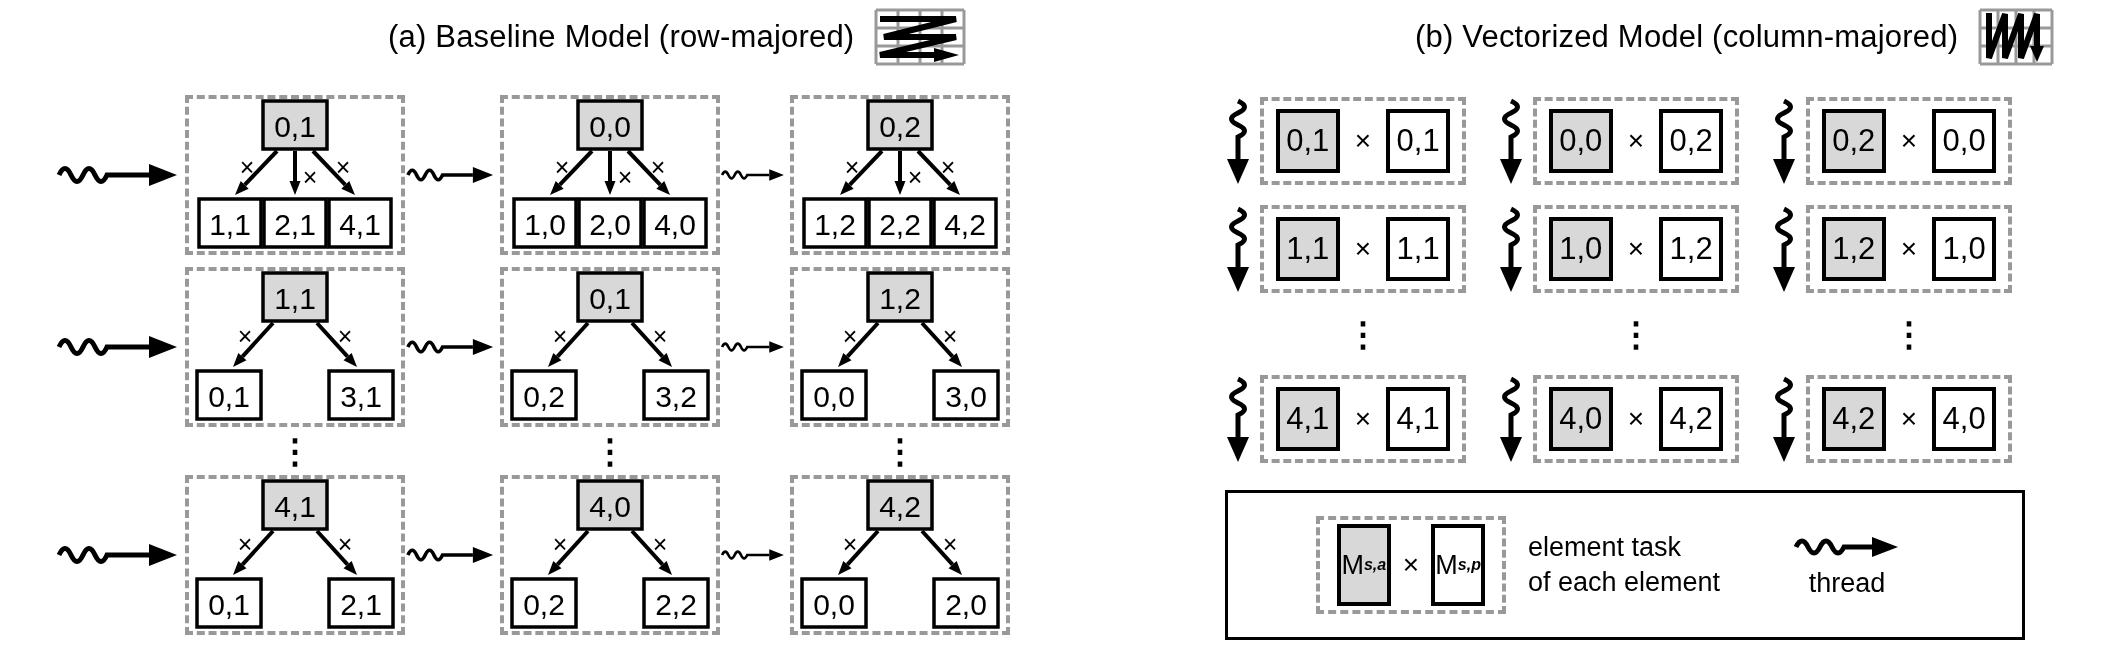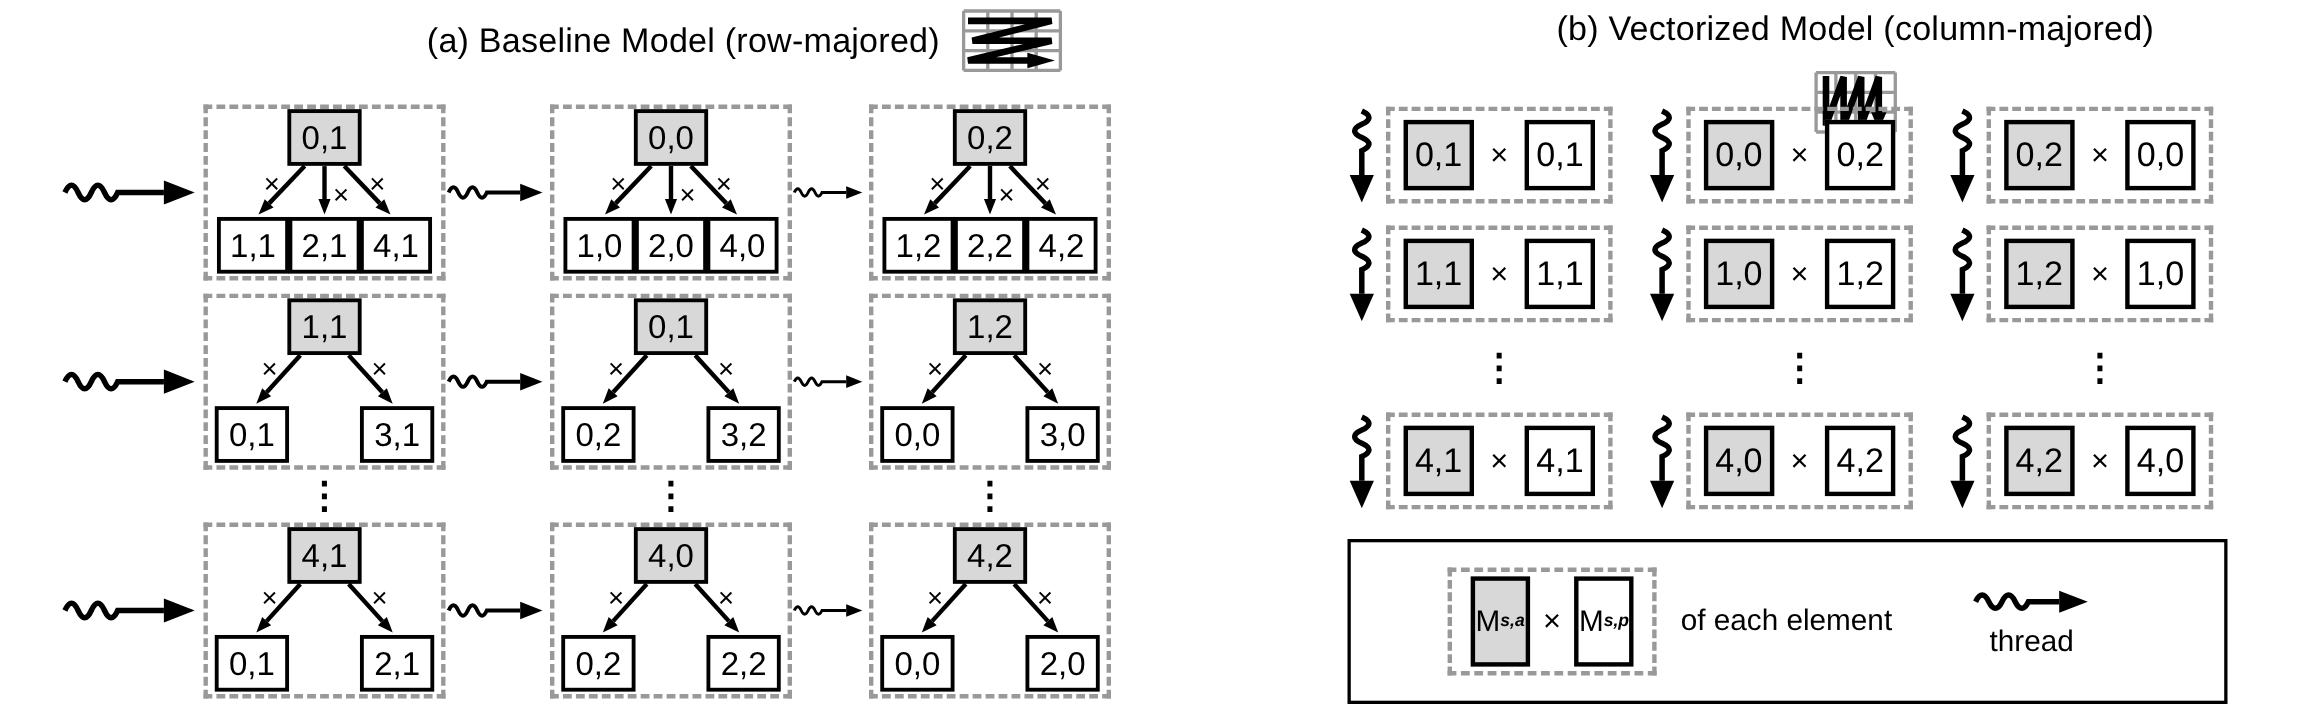--- a/index.html
+++ b/index.html
@@ -3,21 +3,21 @@
 <meta charset="utf-8">
 <style>
   html,body{margin:0;padding:0;background:#ffffff;}
   #canvas{
     position:relative;width:2101px;height:656px;background:#ffffff;
     font-family:"Liberation Sans",sans-serif;color:#000;overflow:hidden;
   }
   .title{position:absolute;display:flex;align-items:center;gap:20px;}
   .title .title-text{font-size:31px;letter-spacing:.2px;white-space:nowrap;}
   .title-a{left:388px;top:8px;}
-  .title-b{left:1415px;top:8px;flex-direction:column;}
+  .title-b{left:1415px;top:8px;}
 
   
   #panel-a-grid{
     position:absolute;left:55px;top:95px;display:grid;
     grid-template-columns:130px 220px 95px 220px 70px 220px;
     grid-template-rows:160px 12px 160px 48px 160px;
   }
   .arrow-cell{display:flex;align-items:center;justify-content:flex-end;padding-right:4px;}
   .tree-box{
     width:220px;height:160px;box-sizing:border-box;border:4px dashed #999999;
@@ -519,20 +519,21 @@
           <span>M</span>
           <sub>s,a</sub>
         </span>
       <span class="times">×</span>
       <span class="legend-sq">
           <span>M</span>
           <sub>s,p</sub>
         </span>
     </div>
     <div class="legend-caption">
+      <div>element task</div>
       <div>of each element</div>
     </div>
     <div class="legend-thread">
       <svg width="110" height="30" viewBox="0 0 110 30">
         <path d="M4,15 q6,-12 12,0 q6,12 12,0 q6,-12 12,0 q6,12 12,0 L80,15" fill="none" stroke="#000" stroke-width="5"></path>
         <polygon points="80,5 80,25 106,15" fill="#000"></polygon>
       </svg>
       <div class="legend-thread-label">thread</div>
     </div>
   </div>

